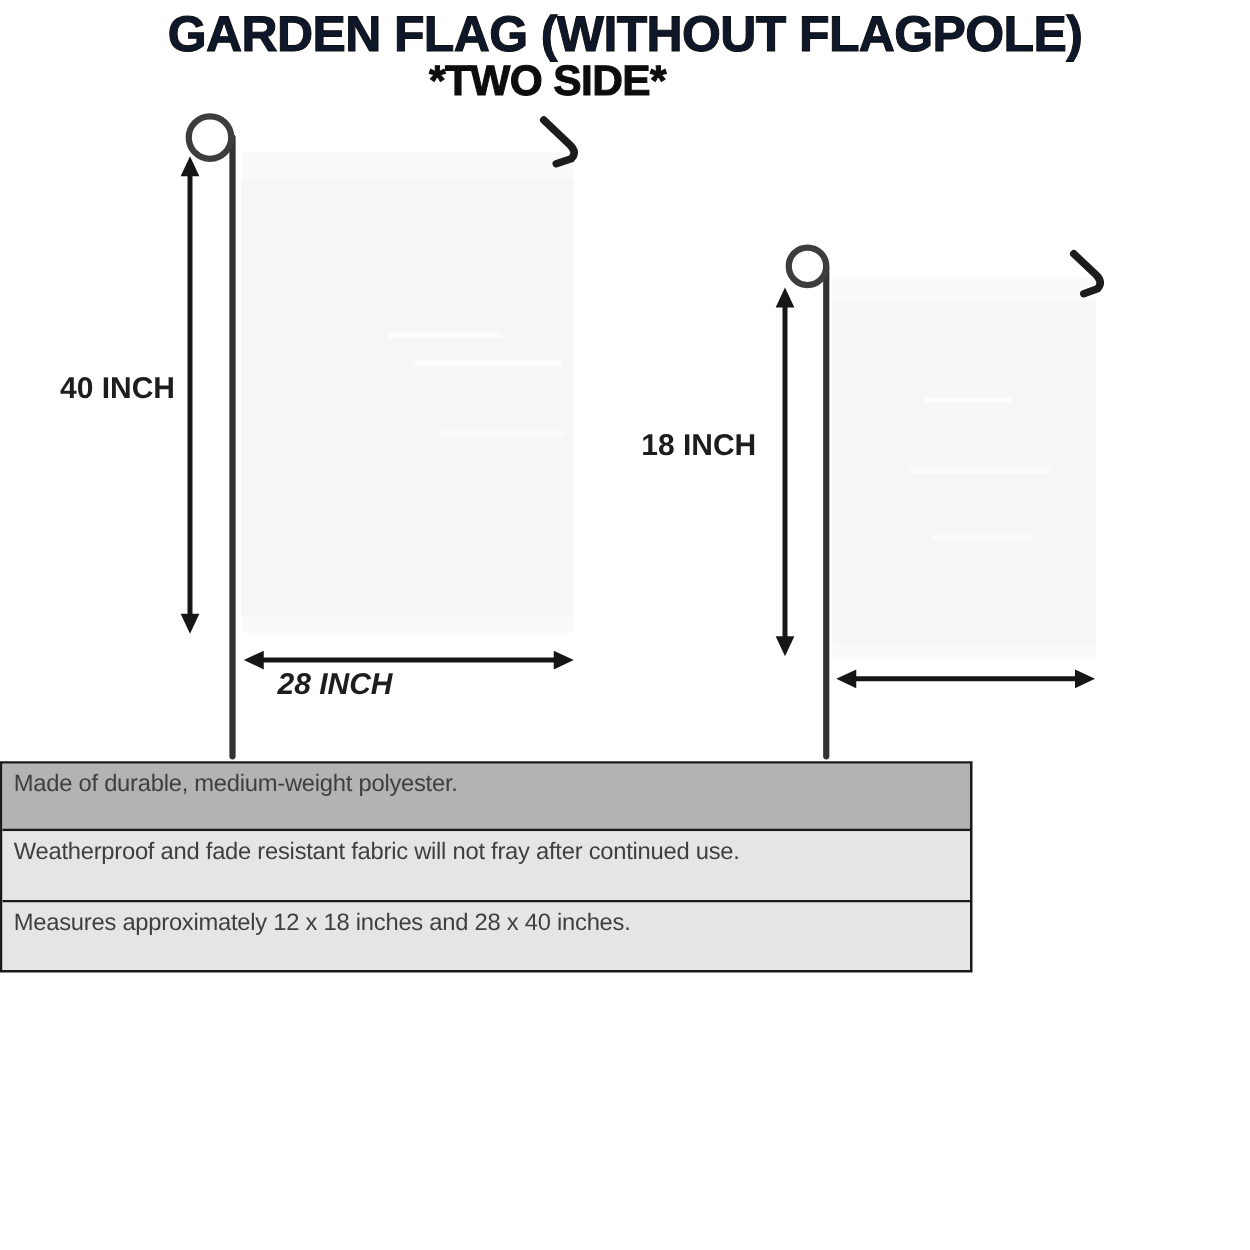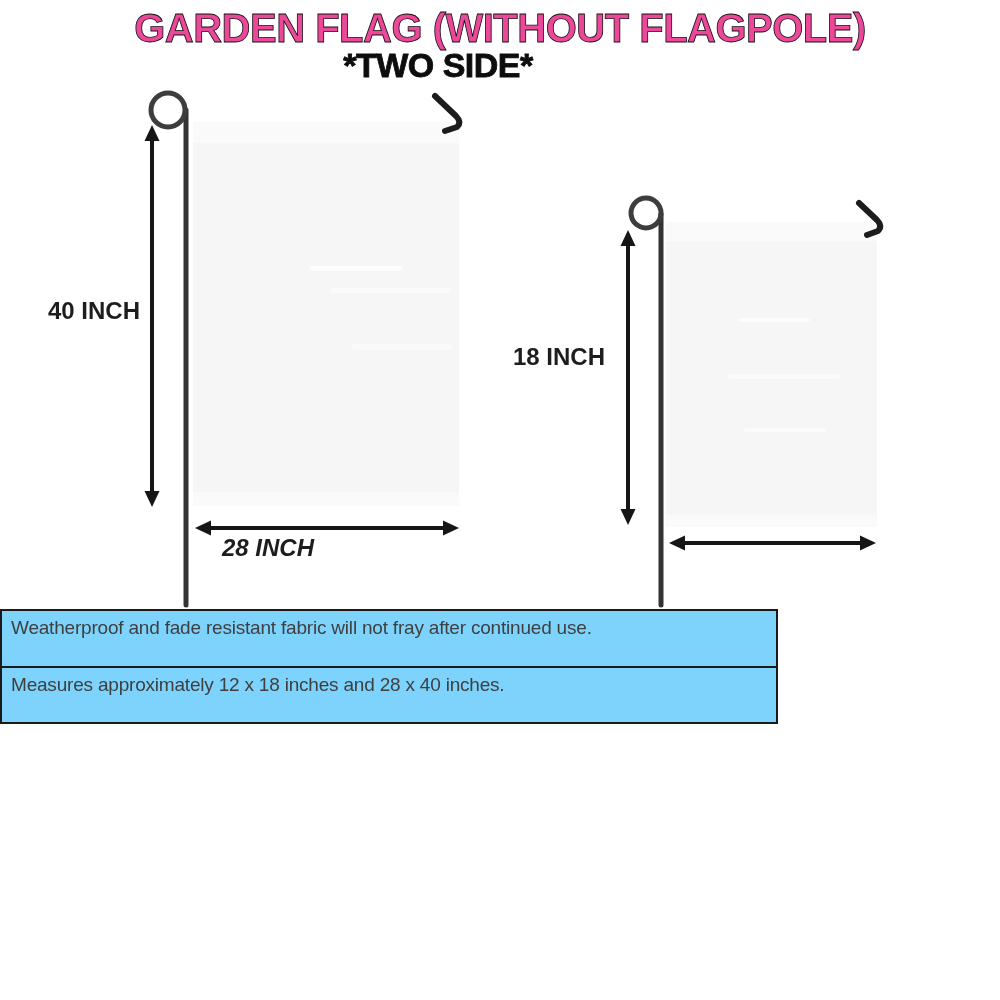--- a/index.html
+++ b/index.html
@@ -5,21 +5,21 @@
   * { margin: 0; padding: 0; box-sizing: border-box; }
   html, body { width: 1000px; height: 1000px; background: #ffffff; }
   body { font-family: "Liberation Sans", sans-serif; position: relative; overflow: hidden; }
 
   .stage { position: absolute; inset: 0; }
 
   
   .title-line1 {
     position: absolute; top: 6px; left: 0; width: 1000px;
     text-align: center; font-size: 40px; font-weight: bold;
-    letter-spacing: -0.5px; color: #ec4899;
+    letter-spacing: -0.5px; color: #0f172a;
     -webkit-text-stroke: 0.8px #0d0d0d;
   }
   .title-line2 {
     position: absolute; top: 46px; left: -62px; width: 1000px;
     text-align: center; font-size: 34px; font-weight: bold;
     letter-spacing: -0.5px; color: #0d0d0d;
     -webkit-text-stroke: 0.8px #0d0d0d;
   }
 
   
@@ -39,21 +39,21 @@
   .feature-table {
     position: absolute; top: 609px; left: 0; width: 778px;
     border: 2px solid #1a1a1a; display: flex; flex-direction: column;
   }
   .feature-row {
     padding: 6px 10px 0 9px; font-size: 19px; color: #3f3f3f;
     letter-spacing: -0.2px; border-bottom: 2px solid #1a1a1a;
   }
   .feature-row:last-child { border-bottom: none; }
   .row-gray  { background: #b3b3b3; }
-  .row-white { background: #7dd3fc; }
+  .row-white { background: #e5e5e5; }
   .feature-row.r0 { height: 54px; }
   .feature-row.r1 { height: 57px; }
   .feature-row.r2 { height: 55px; }
   .feature-row.r3 { height: 54px; }
   .feature-row.r4 { height: 56px; }
 </style>
 </head>
 <body>
 
 <div class="stage">
@@ -124,17 +124,18 @@
         <polygon points="876,543 860,535.5 860,550.5" stroke="none"></polygon>
       </g>
     </g>
   </svg>
 
   <div class="dim-label dim-40">40 INCH</div>
   <div class="dim-label dim-28">28 INCH</div>
   <div class="dim-label dim-18">18 INCH</div>
 
   <div class="feature-table">
+    <div class="feature-row r0 row-gray">Made of durable, medium-weight polyester.</div>
     <div class="feature-row r1 row-white">Weatherproof and fade resistant fabric will not fray after continued use.</div>
     <div class="feature-row r3 row-white">Measures approximately 12 x 18 inches and 28 x 40 inches.</div>
   </div>
 
 </div>
 
 </body></html>

